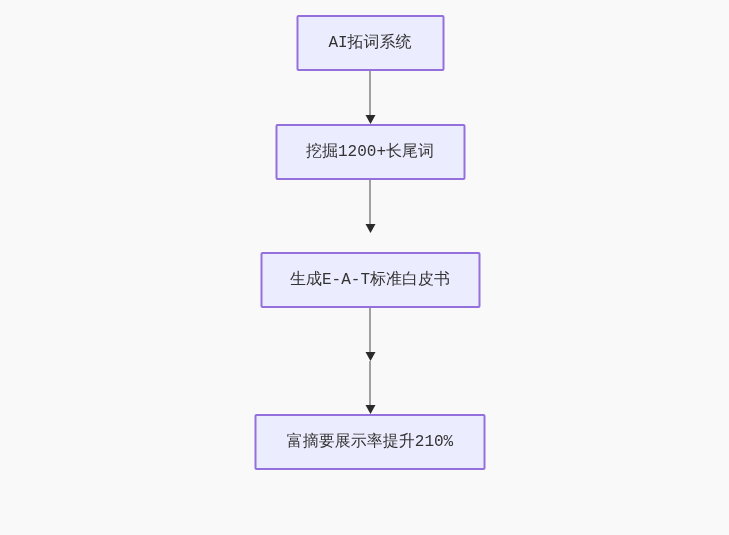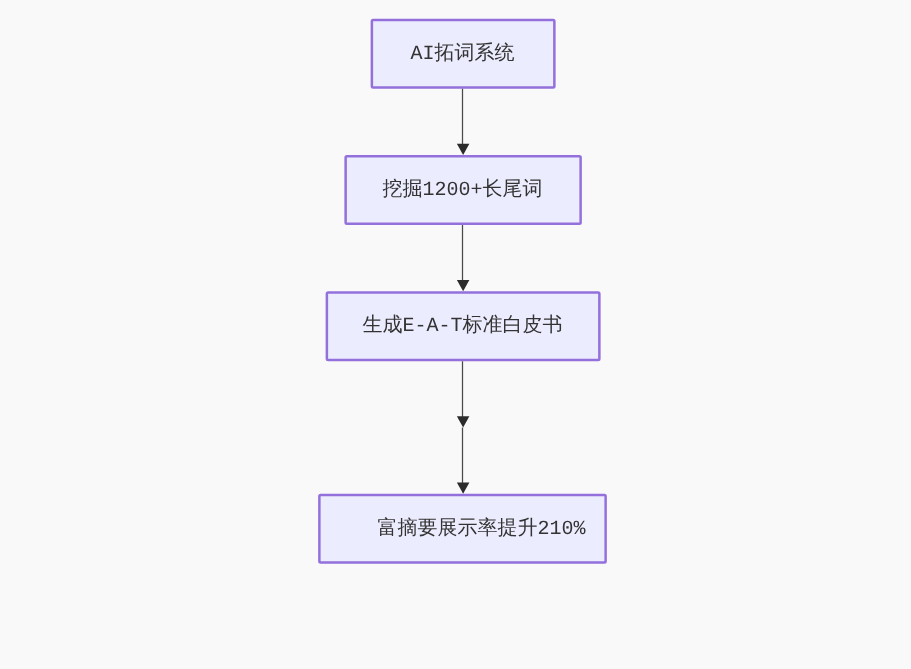--- a/index.html
+++ b/index.html
@@ -35,23 +35,23 @@
     background: #ECECFF;
     border: 2px solid #9370DB;
     border-radius: 2px;
     color: #333333;
     font-size: 16px;
     line-height: 1;
   }
   
   .node.n1 { min-width: 148px; }
   .node.n2 { min-width: 190px; }
-  .node.n3 { min-width: 220px; }
+  .node.n3 { min-width: 220px; margin-top: 19px; }
   .node.n4 { min-width: 215px; }
-  .node.n5 { min-width: 231px; justify-content: flex-end; }
+  .node.n5 { min-width: 231px; }
   .edge {
     height: 53px;
     display: flex;
     flex-direction: column;
     align-items: center;
     justify-content: flex-start;
   }
   .edge-line {
     width: 1px;
     flex: 1 1 auto;

